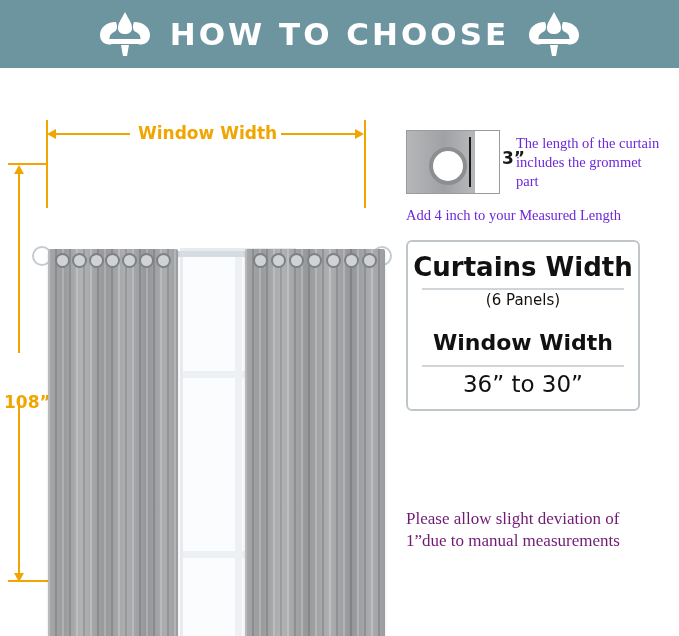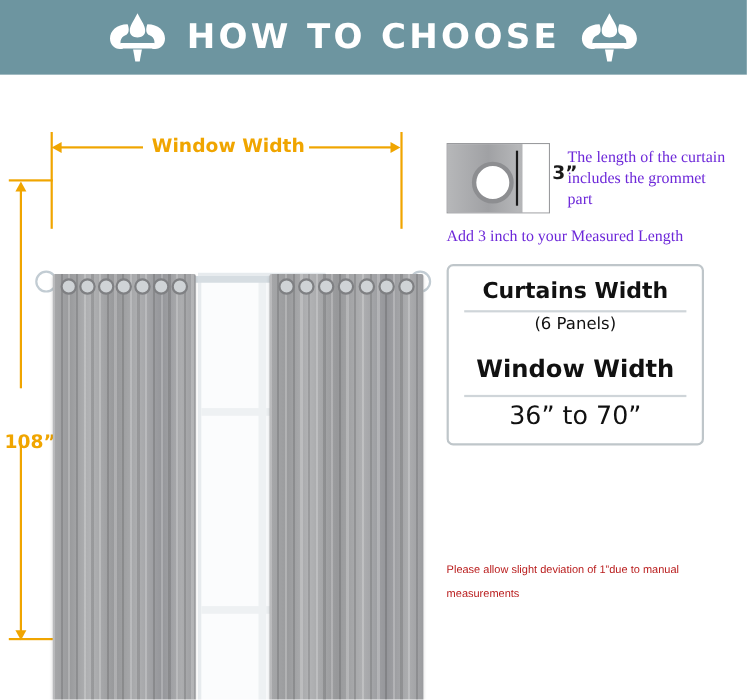--- a/index.html
+++ b/index.html
@@ -263,21 +263,21 @@
     border-radius: 6px;
     background: #ffffff;
     overflow: hidden;
   }
   .card-row {
     text-align: center;
     color: #111111;
     font-family: "DejaVu Sans", sans-serif;
   }
   .card-head {
-    font-size: 20px;
+    font-size: 26px;
     font-weight: bold;
     padding: 10px 0 4px;
   }
   .card-divider {
     height: 2px;
     background: #cfd5d9;
     margin: 2px 14px 0;
   }
   .card-value {
     font-size: 23px;
@@ -303,24 +303,24 @@
   .card-range {
     font-size: 23px;
     padding: 4px 0 12px;
   }
 
   .note-deviation {
     position: absolute;
     left: 0;
     top: 378px;
     width: 258px;
-    font-size: 10px;
+    font-size: 17px;
     line-height: 22px;
-    color: #b91c1c;
-    font-family: Liberation Sans, sans-serif;
+    color: #701a75;
+    font-family: Liberation Serif, serif;
   }
 </style>
 </head>
 <body>
 
 <div class="header">
   <span class="fleur">
     <svg width="58" height="48" viewBox="0 0 58 48">
       <g fill="#ffffff">
         <path d="M29 2 C25 10 22 13 22 18 C22 22 25 24 29 24 C33 24 36 22 36 18 C36 13 33 10 29 2 Z"></path>
@@ -405,26 +405,26 @@
   <div class="right-col">
 
     <div class="grommet-box">
       <div class="grommet-big"></div>
       <div class="gbox-white"></div>
       <div class="gb-arrow-line"></div>
     </div>
     <div class="three-inch">3”</div>
 
     <div class="note-text note-right">The length of the curtain includes the grommet part</div>
-    <div class="note-text note-add">Add 3 inch to your Measured Length</div>
+    <div class="note-text note-add">Add 4 inch to your Measured Length</div>
 
     <div class="card">
       <div class="card-row card-head">Curtains Width</div>
       <div class="card-divider"></div>
       <div class="card-row card-sub">(6 Panels)</div>
       <div class="card-row card-head2">Window Width</div>
       <div class="card-divider"></div>
-      <div class="card-row card-range">36” to 70”</div>
+      <div class="card-row card-range">36” to 30”</div>
     </div>
 
     <div class="note-deviation">Please allow slight deviation of 1”due to manual measurements</div>
   </div>
 </div>
 
 </body></html>

